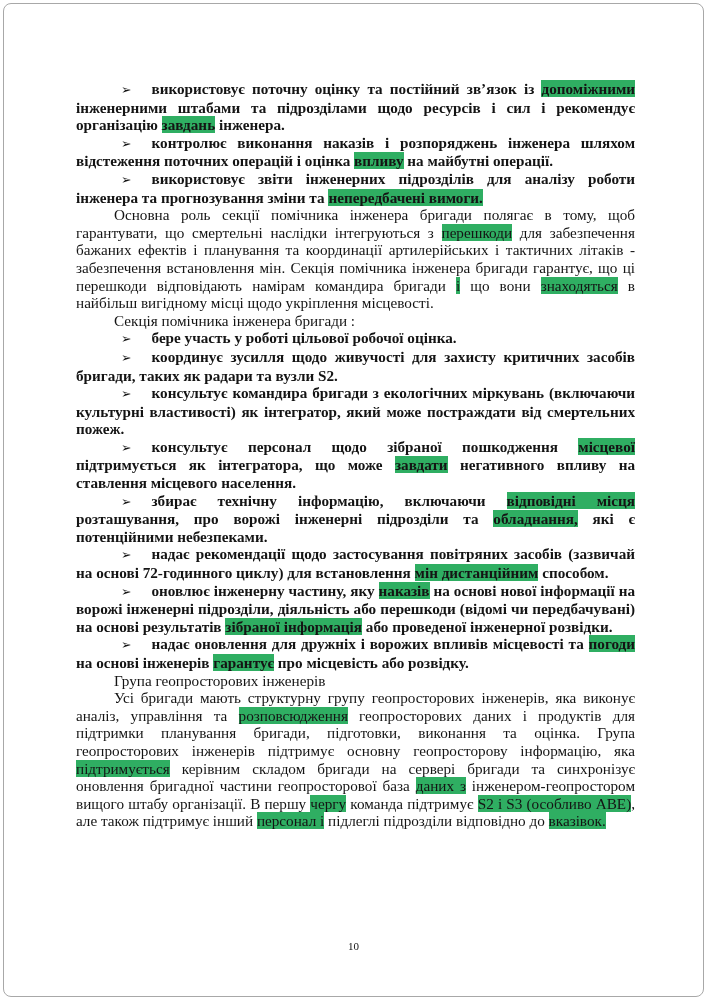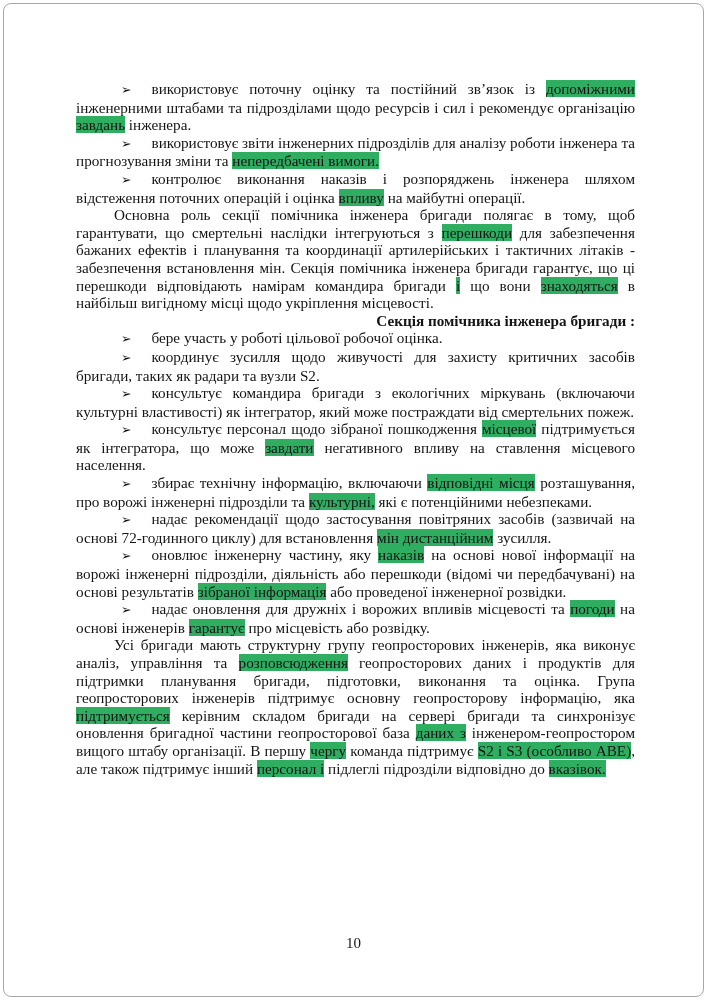--- a/index.html
+++ b/index.html
@@ -24,57 +24,58 @@
     right: 68px;
     top: 76px;
   }
   p {
     margin: 0;
     font-size: 15.2px;
     line-height: 17.6px;
     text-align: justify;
     text-indent: 38px;
   }
-  p.bullet { text-indent: 45px; }
+  p.bullet { text-indent: 45px; font-weight: bold; }
   p.heading {
-    font-weight: bold;
-    text-align: right;
+    font-weight: normal;
+    text-align: left;
   }
   .marker {
     display: inline;
     font-family: "DejaVu Sans", sans-serif;
     font-size: 12.5px;
     margin-right: 20px;
   }
   .hl {
     background: var(--hl, #2fae62);
   }
   .page-number {
     position: absolute;
     left: 0;
     right: 0;
     bottom: 44px;
     text-align: center;
-    font-size: 15px;
+    font-size: 11px;
   }
 </style>
 </head>
 <body style="--hl: #2fae62;">
 
 <div class="sheet">
   <div class="content" id="content">
       <p class="bullet"><span class="marker">➢</span><span>використовує поточну оцінку та постійний зв’язок із </span><span class="hl">допоміжними</span><span> інженерними штабами та підрозділами щодо ресурсів і сил і рекомендує організацію </span><span class="hl">завдань</span><span> інженера.</span></p>
+      <p class="bullet"><span class="marker">➢</span><span>контролює виконання наказів і розпоряджень інженера шляхом відстеження поточних операцій і оцінка </span><span class="hl">впливу</span><span> на майбутні операції.</span></p>
       <p class="bullet"><span class="marker">➢</span><span>використовує звіти інженерних підрозділів для аналізу роботи інженера та прогнозування зміни та </span><span class="hl">непередбачені вимоги.</span></p>
-      <p class="bullet"><span class="marker">➢</span><span>контролює виконання наказів і розпоряджень інженера шляхом відстеження поточних операцій і оцінка </span><span class="hl">впливу</span><span> на майбутні операції.</span></p>
       <p class="body"><span>Основна роль секції помічника інженера бригади  полягає в тому, щоб гарантувати, що смертельні наслідки інтегруються з </span><span class="hl">перешкоди</span><span> для забезпечення бажаних ефектів і планування та координації артилерійських і тактичних літаків - забезпечення встановлення мін.  Секція помічника інженера бригади  гарантує, що ці перешкоди відповідають намірам командира бригади </span><span class="hl">і</span><span> що вони </span><span class="hl">знаходяться</span><span> в найбільш вигідному місці щодо укріплення місцевості.</span></p>
       <p class="heading"><span>Секція помічника інженера бригади :</span></p>
       <p class="bullet"><span class="marker">➢</span><span>бере участь у роботі цільової робочої оцінка.</span></p>
       <p class="bullet"><span class="marker">➢</span><span>координує зусилля щодо живучості для захисту критичних засобів бригади, таких як радари та вузли S2.</span></p>
       <p class="bullet"><span class="marker">➢</span><span>консультує командира бригади з екологічних міркувань (включаючи культурні властивості) як інтегратор, який може постраждати від смертельних пожеж.</span></p>
       <p class="bullet"><span class="marker">➢</span><span>консультує персонал щодо зібраної пошкодження </span><span class="hl">місцевої</span><span> підтримується як інтегратора, що може </span><span class="hl">завдати</span><span> негативного впливу на ставлення місцевого населення.</span></p>
-      <p class="bullet"><span class="marker">➢</span><span>збирає технічну інформацію, включаючи </span><span class="hl">відповідні місця</span><span> розташування, про ворожі інженерні підрозділи та </span><span class="hl">культурні,</span><span> які є потенційними небезпеками.</span></p>
-      <p class="bullet"><span class="marker">➢</span><span>надає рекомендації щодо застосування повітряних засобів (зазвичай на основі 72-годинного циклу) для встановлення </span><span class="hl">мін дистанційним</span><span> зусилля.</span></p>
+      <p class="bullet"><span class="marker">➢</span><span>збирає технічну інформацію, включаючи </span><span class="hl">відповідні місця</span><span> розташування, про ворожі інженерні підрозділи та </span><span class="hl">обладнання,</span><span> які є потенційними небезпеками.</span></p>
+      <p class="bullet"><span class="marker">➢</span><span>надає рекомендації щодо застосування повітряних засобів (зазвичай на основі 72-годинного циклу) для встановлення </span><span class="hl">мін дистанційним</span><span> способом.</span></p>
       <p class="bullet"><span class="marker">➢</span><span>оновлює інженерну частину, яку </span><span class="hl">наказів</span><span> на основі нової інформації на ворожі інженерні підрозділи, діяльність або перешкоди (відомі чи передбачувані) на основі результатів </span><span class="hl">зібраної інформація</span><span> або проведеної інженерної розвідки.</span></p>
       <p class="bullet"><span class="marker">➢</span><span>надає оновлення для дружніх і ворожих впливів місцевості та </span><span class="hl">погоди</span><span> на основі інженерів </span><span class="hl">гарантує</span><span> про місцевість або розвідку.</span></p>
+      <p class="heading"><span>Група геопросторових інженерів</span></p>
       <p class="body"><span>Усі бригади мають структурну групу геопросторових інженерів, яка виконує аналіз, управління та </span><span class="hl">розповсюдження</span><span> геопросторових даних і продуктів для підтримки планування бригади, підготовки, виконання та оцінка. Група геопросторових інженерів підтримує  основну геопросторову інформацію, яка </span><span class="hl">підтримується</span><span> керівним складом бригади на сервері бригади та синхронізує оновлення бригадної частини геопросторової база </span><span class="hl">даних з</span><span> інженером-геопростором вищого штабу організації. В першу </span><span class="hl">чергу</span><span> команда підтримує </span><span class="hl">S2 і S3 (особливо АВЕ)</span><span>, але також підтримує інший </span><span class="hl">персонал і</span><span> підлеглі підрозділи відповідно до </span><span class="hl">вказівок.</span></p>
     </div>
   <div class="page-number">10</div>
 </div>
 
 </body></html>

